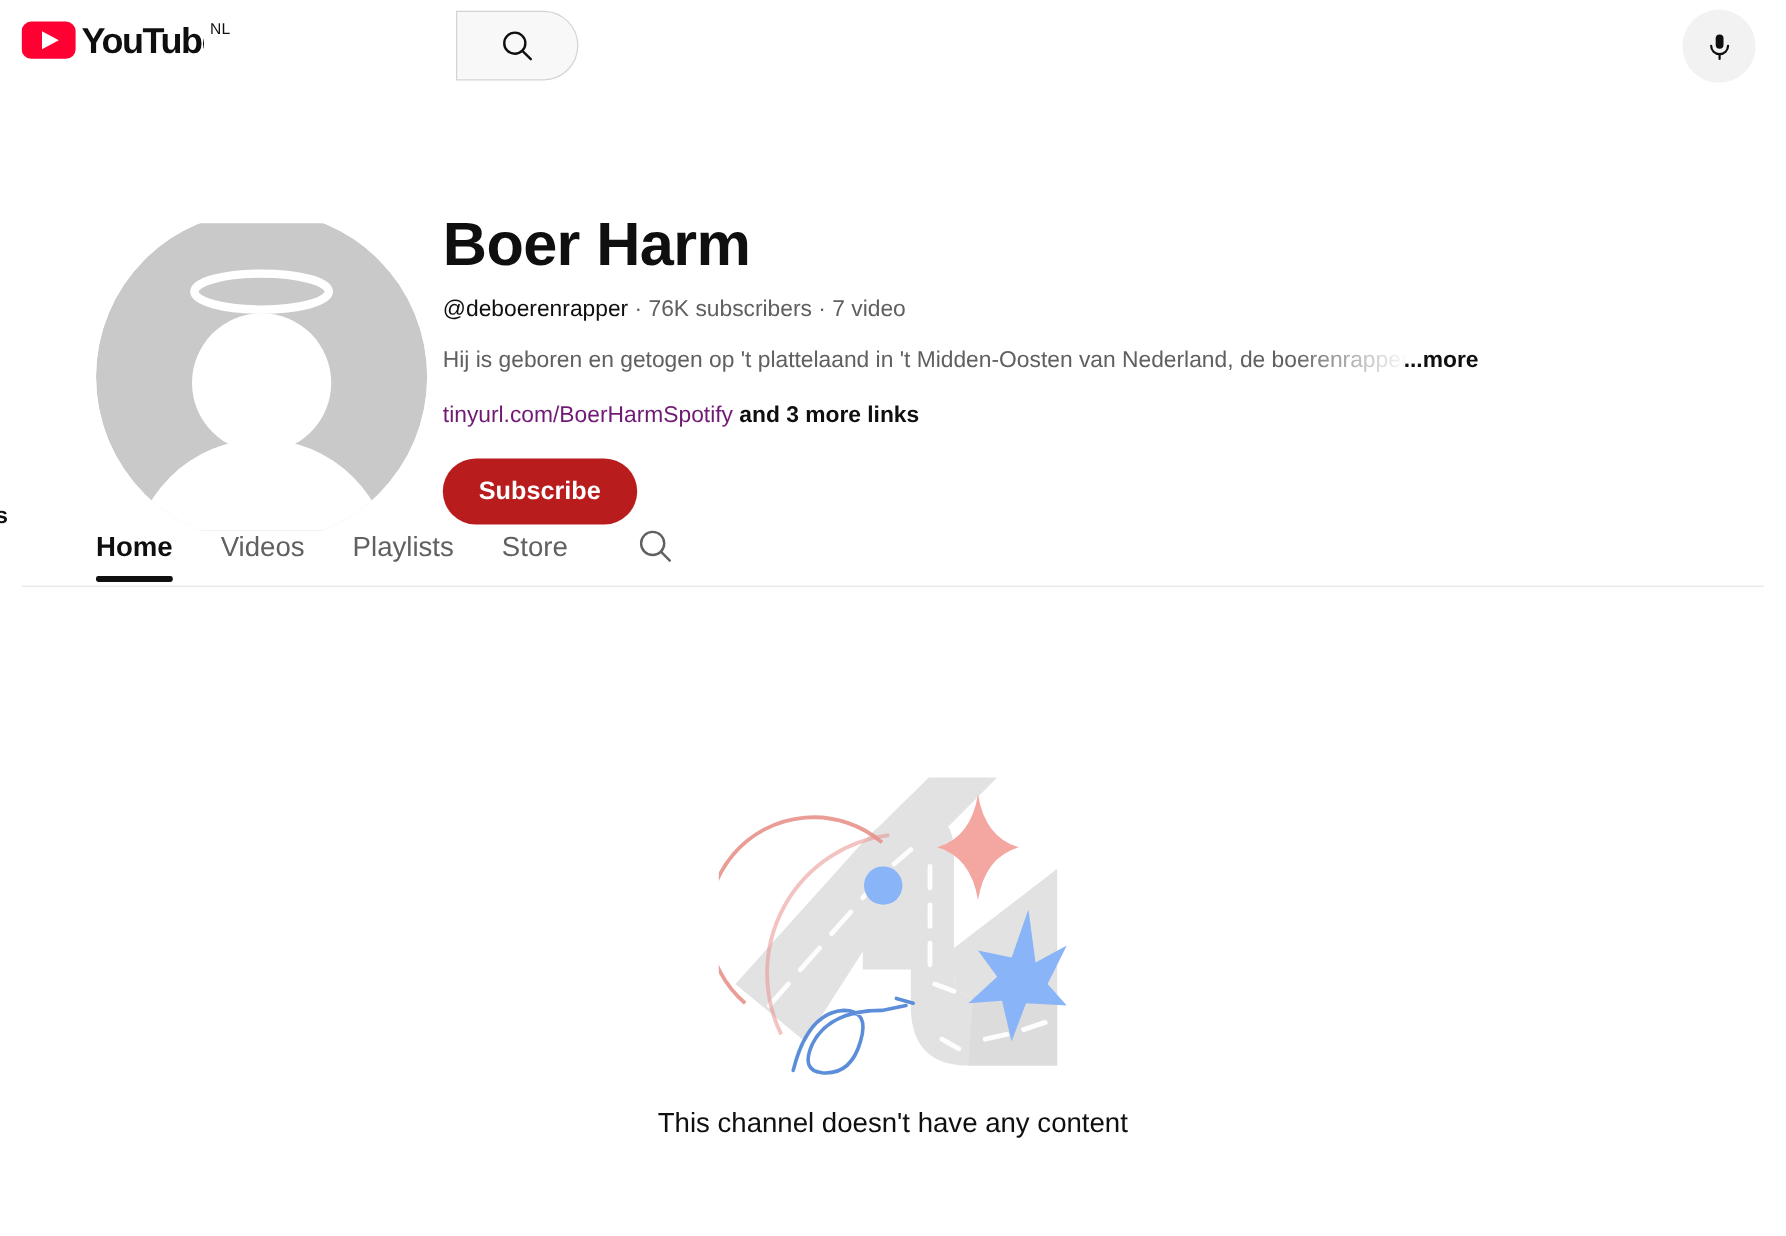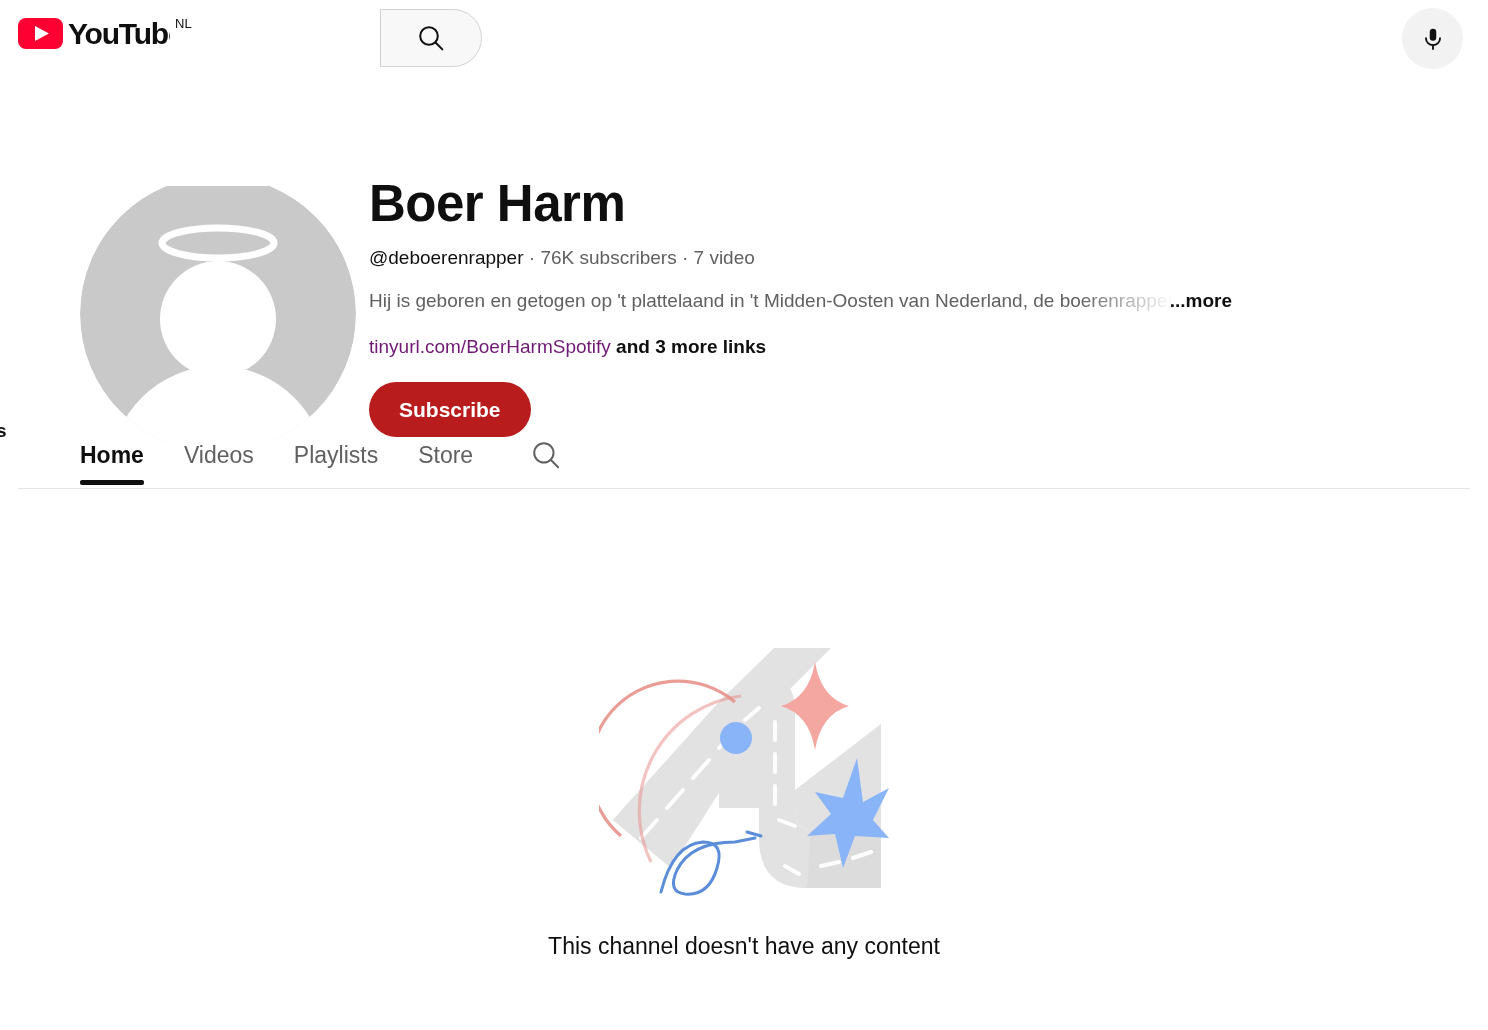--- a/index.html
+++ b/index.html
@@ -258,21 +258,21 @@
     position: absolute;
     left: 0;
     top: 630px;
     width: 1488px;
     display: flex;
     flex-direction: column;
     align-items: center;
   }
   .empty-illustration { display: block; }
   .empty-text {
-    margin-top: 23px;
+    margin-top: 12px;
     font-size: 23px;
     color: #0f0f0f;
     text-align: center;
   }
 </style>
 </head>
 <body>
 
 <div class="masthead">
 

